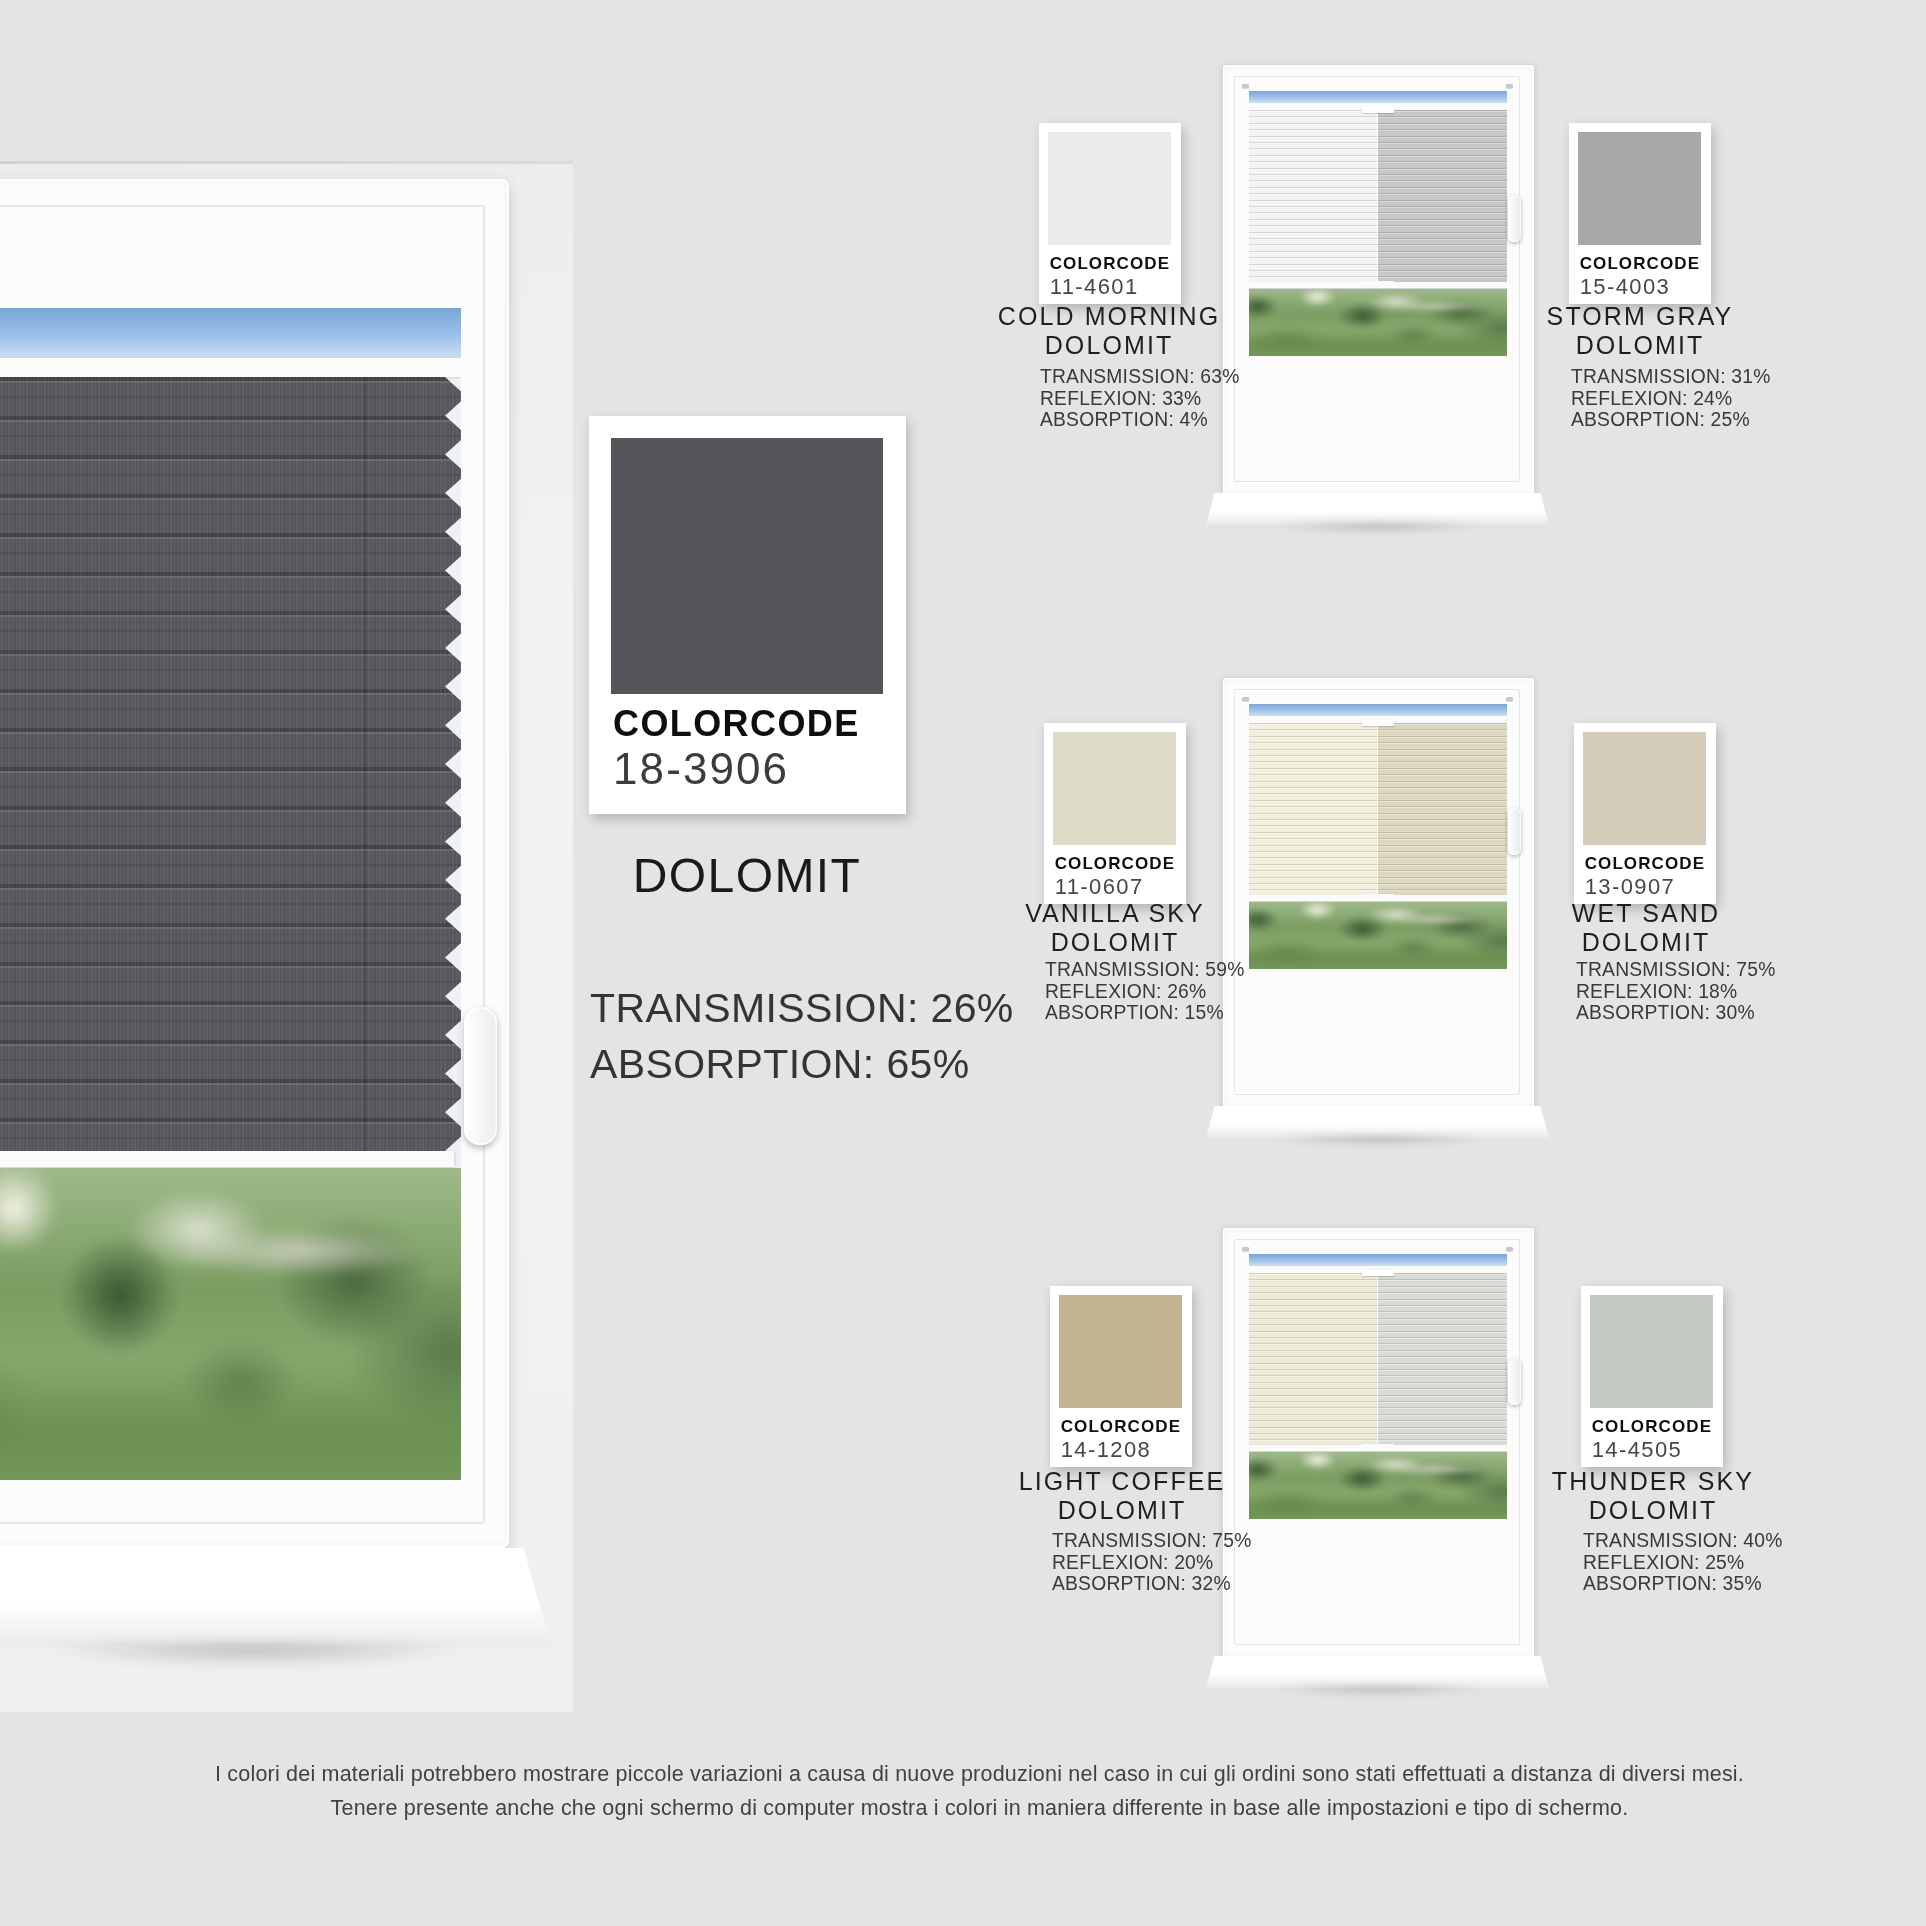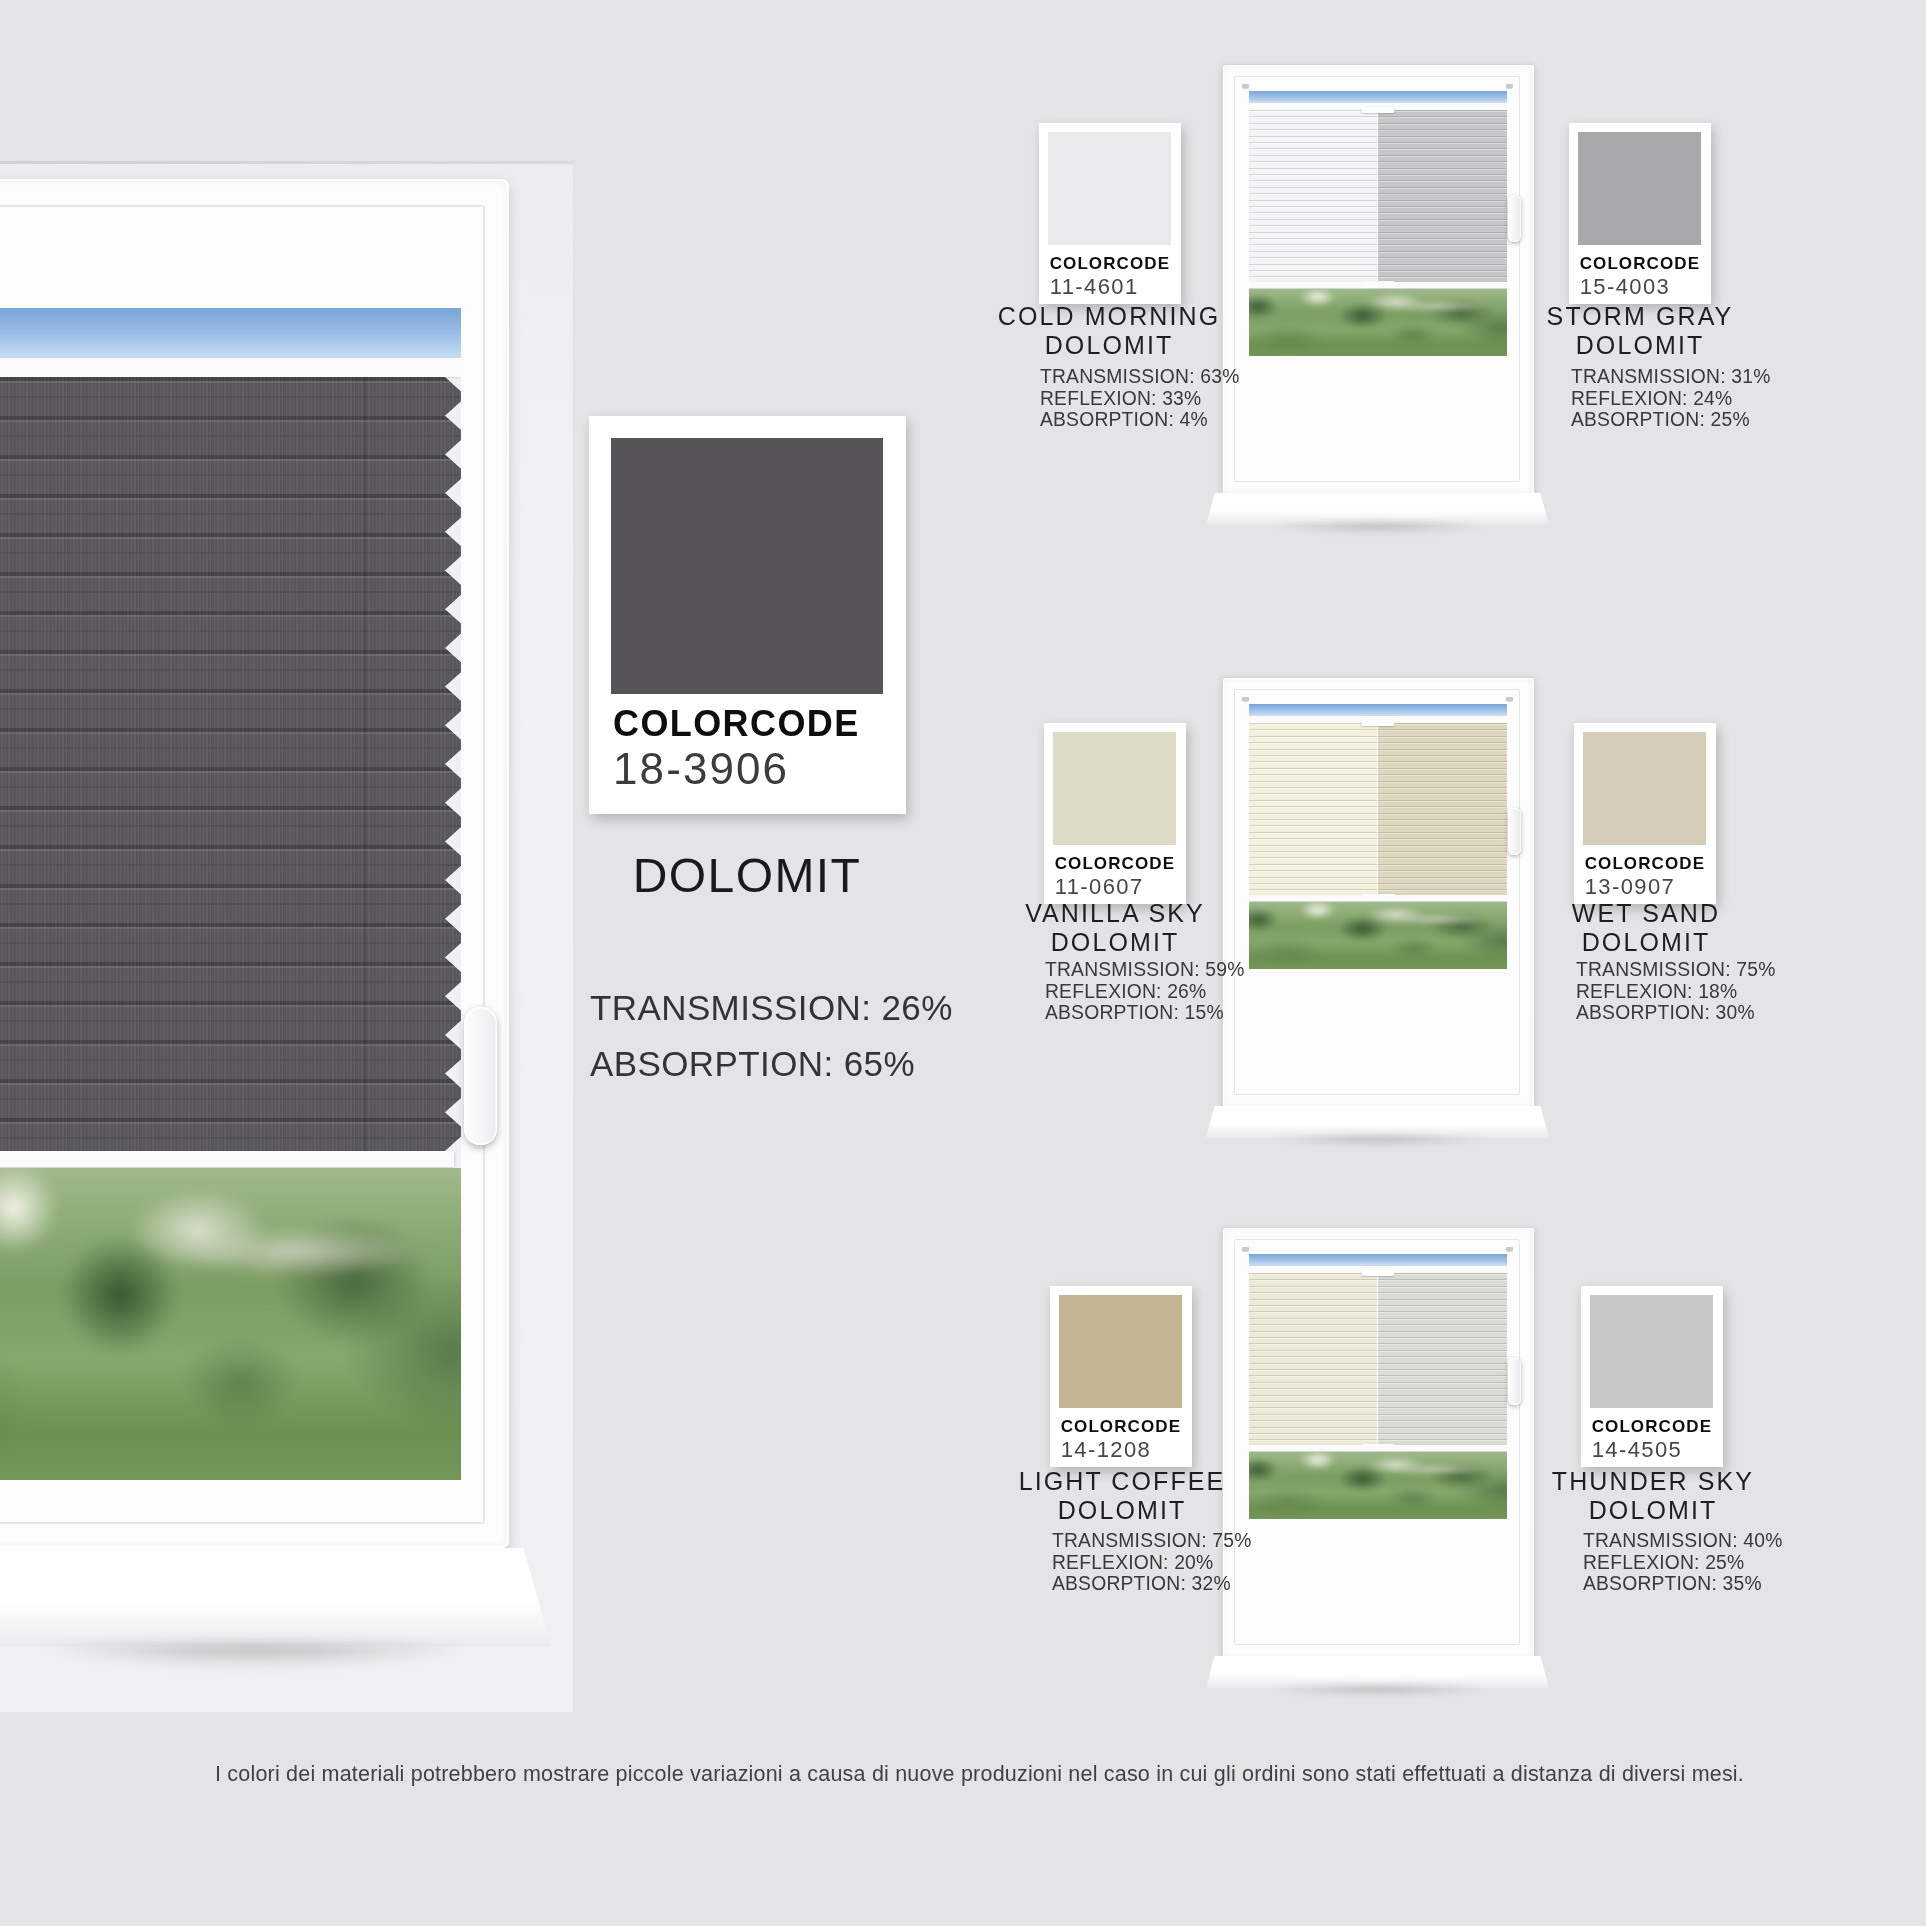--- a/index.html
+++ b/index.html
@@ -101,21 +101,21 @@
   .card-big{left:589px;top:416px;width:317px;height:398px;}
   .card-big .sw{position:absolute;left:22px;top:22px;width:272px;height:256px;}
   .card-big .lbl{position:absolute;left:24px;top:287px;font-size:36px;font-weight:800;letter-spacing:1.4px;color:#0e0e10;}
   .card-big .code{position:absolute;left:24px;top:328px;font-size:44px;font-weight:300;letter-spacing:2.1px;color:#3c3c3f;}
 
   .pname{position:absolute;width:244px;text-align:center;font-size:25px;font-weight:400;letter-spacing:2.1px;line-height:29px;color:#1e1e20;}
   .specs{position:absolute;font-size:19.3px;font-weight:300;letter-spacing:0.2px;line-height:21.5px;color:#39393c;}
 
   #ftitle{position:absolute;left:543px;top:844px;width:408px;text-align:center;
     font-size:48px;font-weight:500;letter-spacing:1.4px;line-height:64px;color:#1a1a1c;}
-  #fspecs{position:absolute;left:590px;top:980px;font-size:35px;font-weight:300;letter-spacing:0.4px;line-height:56px;color:#343437;}
+  #fspecs{position:absolute;left:590px;top:980px;font-size:41px;font-weight:300;letter-spacing:0.4px;line-height:56px;color:#343437;}
 
   
   #disclaimer{position:absolute;left:32px;top:1757px;width:1895px;text-align:center;
     font-size:21.5px;font-weight:300;line-height:34px;letter-spacing:0.2px;color:#424245;}
 </style>
 </head>
 <body>
 
 <div class="canvas">
 
@@ -308,16 +308,17 @@
     <div>DOLOMIT</div>
   </div>
   <div class="specs" style="left:1583px;top:1530px">
     <div>TRANSMISSION: 40%</div>
     <div>REFLEXION: 25%</div>
     <div>ABSORPTION: 35%</div>
   </div>
 
   <div id="disclaimer">
     <div>I colori dei materiali potrebbero mostrare piccole variazioni a causa di nuove produzioni nel caso in cui gli ordini sono stati effettuati a distanza di diversi mesi.</div>
+    <div>Tenere presente anche che ogni schermo di computer mostra i colori in maniera differente in base alle impostazioni e tipo di schermo.</div>
   </div>
 
 </div>
 
 
 </body></html>

